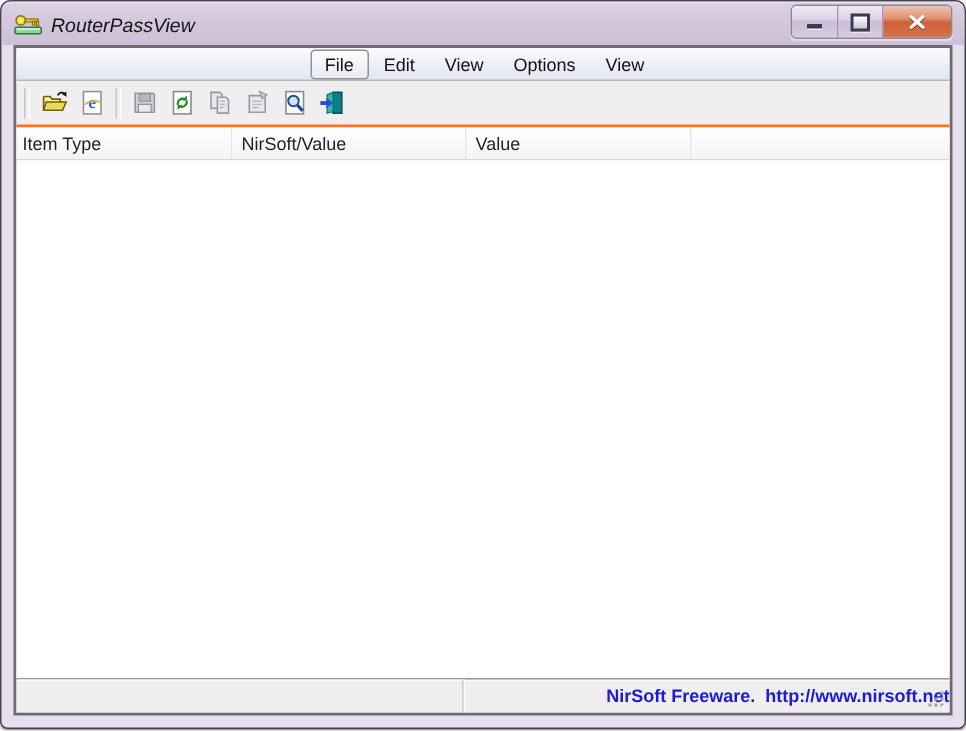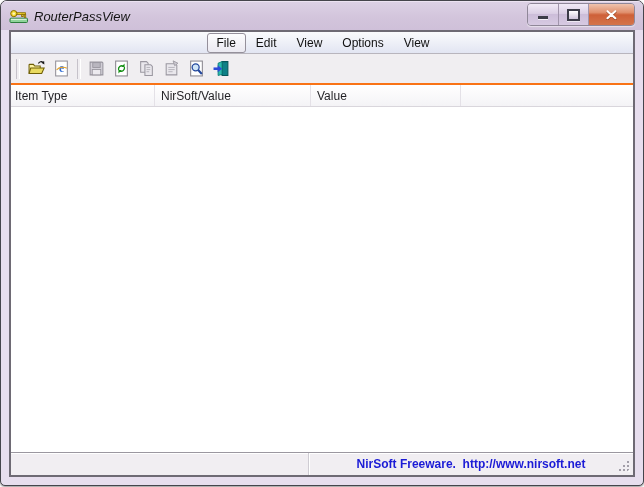--- a/index.html
+++ b/index.html
@@ -84,21 +84,21 @@
   .hcell.filler{flex:1;border-right:none;}
   .lv-body{flex:1;background:#ffffff;}
 
   
   .statusbar{
     position:relative;height:22px;flex:0 0 22px;display:flex;align-items:center;
     background:#f1eef2;border-top:1px solid #9b97a0;box-shadow:inset 0 1px 0 #ffffff;
     font-size:12px;
   }
   .sb-left{width:297px;height:100%;border-right:1px solid #cfccd3;box-shadow:1px 0 0 #ffffff;}
-  .sb-right{flex:1;text-align:center;color:#1b1bd6;font-weight:bold;white-space:pre;padding-bottom:1px;}
+  .sb-right{flex:1;text-align:right;color:#1b1bd6;font-weight:bold;white-space:pre;padding-bottom:1px;}
   .grip{position:absolute;right:2px;bottom:2px;width:13px;height:13px;}
 </style>
 </head>
 <body>
 
 <div class="window">
 
   <div class="titlebar">
     <span style="display:flex;">
       <svg width="20" height="16" viewBox="0 0 20 16">

